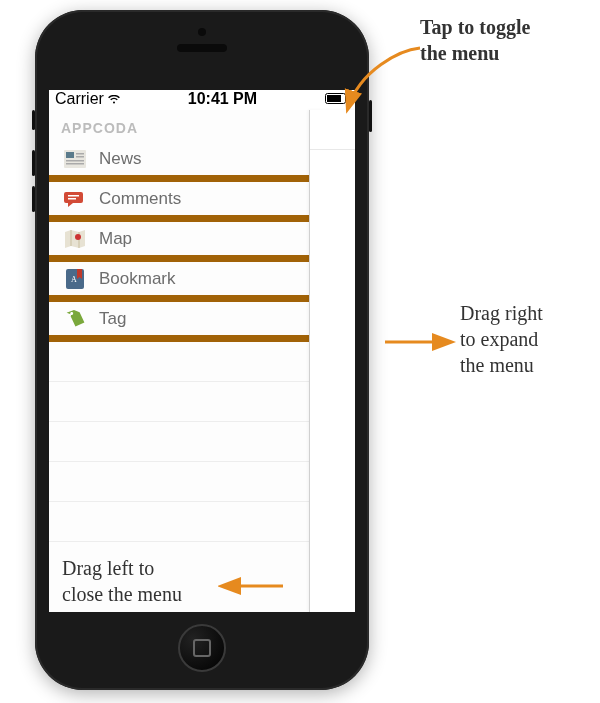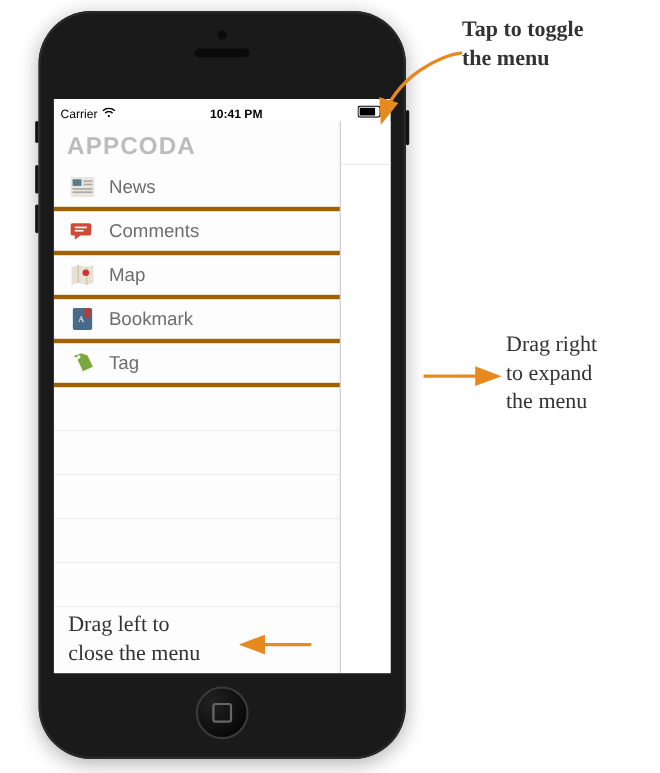--- a/index.html
+++ b/index.html
@@ -63,22 +63,22 @@
     position:absolute;
     top:80px; left:14px;
     width:306px; height:522px;
     background:#fff;
     overflow:hidden;
   }
 
   .statusbar {
     height:20px;
     display:flex;
-    align-items:flex-end;
-    font-size:11px;
+    align-items:flex-start;
+    font-size:16px;
     color:#000;
     padding:0 6px;
     background:#fff;
   }
   .statusbar .carrier { flex:0 0 auto; display:flex; align-items:center; gap:4px; }
   .statusbar .time    { flex:1 1 auto; text-align:center; font-weight:600; }
   .statusbar .battery { flex:0 0 auto; }
   .wifi { display:inline-block; }
 
   
@@ -88,31 +88,31 @@
     width:100%;
   }
   .menu-panel {
     position:absolute;
     top:0; left:0;
     width:260px; height:100%;
     background:#fdfdfd;
   }
   .brand {
     padding:10px 12px 6px 12px;
-    font-size:22px;
+    font-size:14px;
     font-weight:700;
     letter-spacing:1px;
     color:#bcbcbc;
   }
   .menu-list { list-style:none; }
   .menu-list li {
     display:flex; align-items:center;
     height:40px;
     padding:0 12px;
-    border-bottom:4px solid #a16207;
+    border-bottom:7px solid #a16207;
     font-size:17px;
     color:#6d6d6d;
   }
   .menu-list li .icon {
     width:28px; height:24px;
     margin-right:10px;
     display:flex; align-items:center; justify-content:center;
   }
 
   .content-panel {

